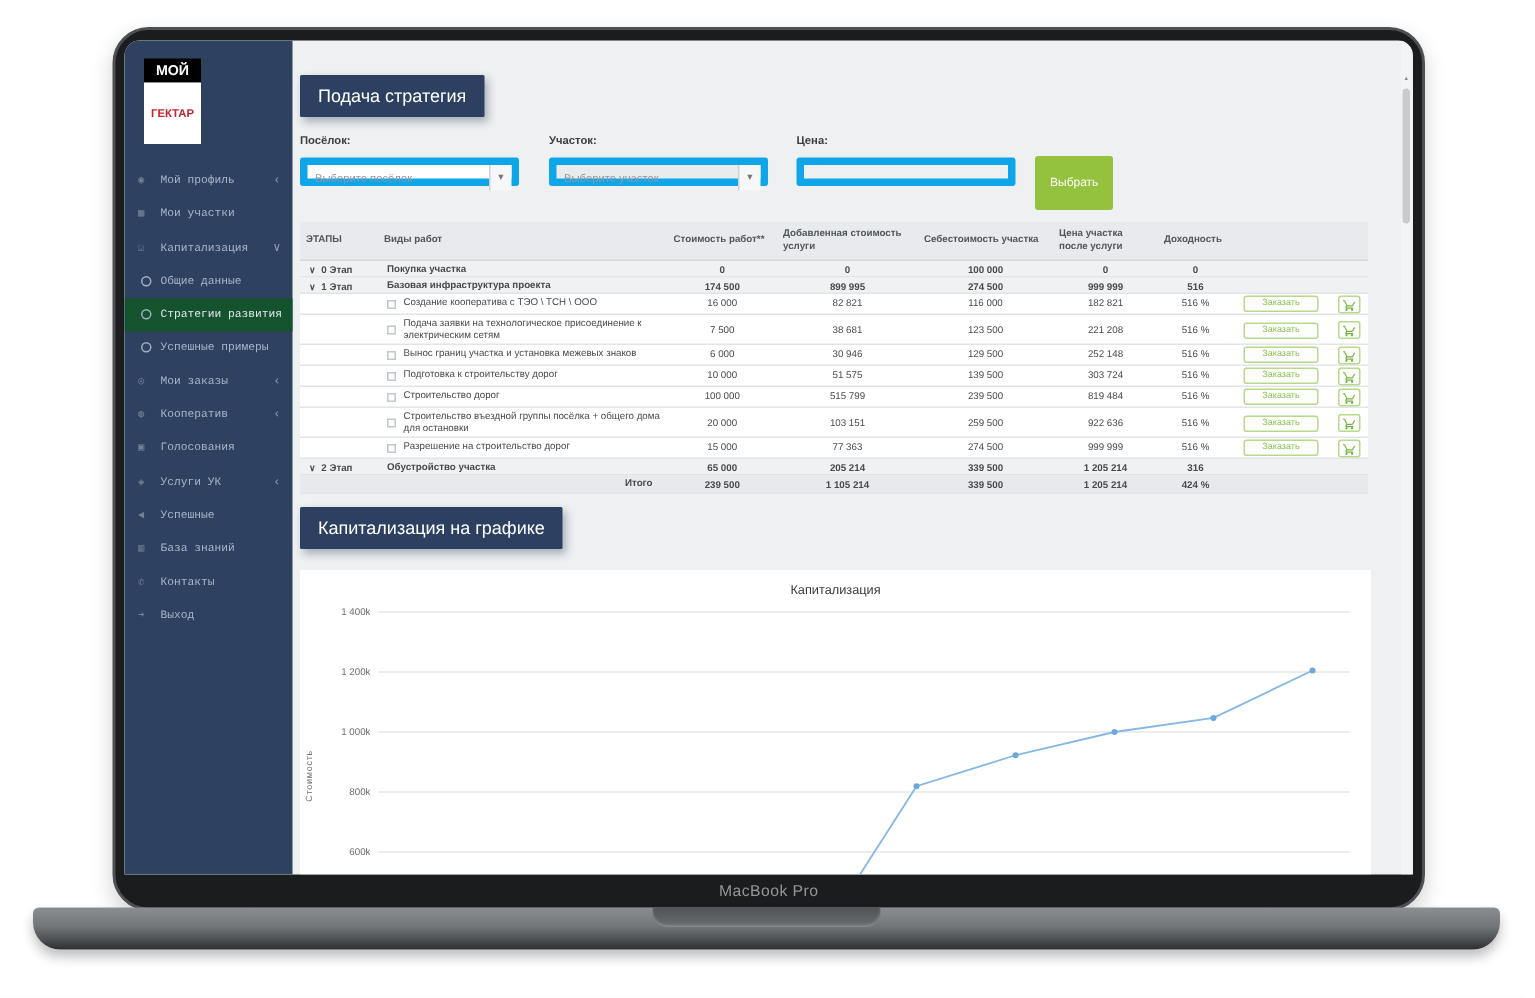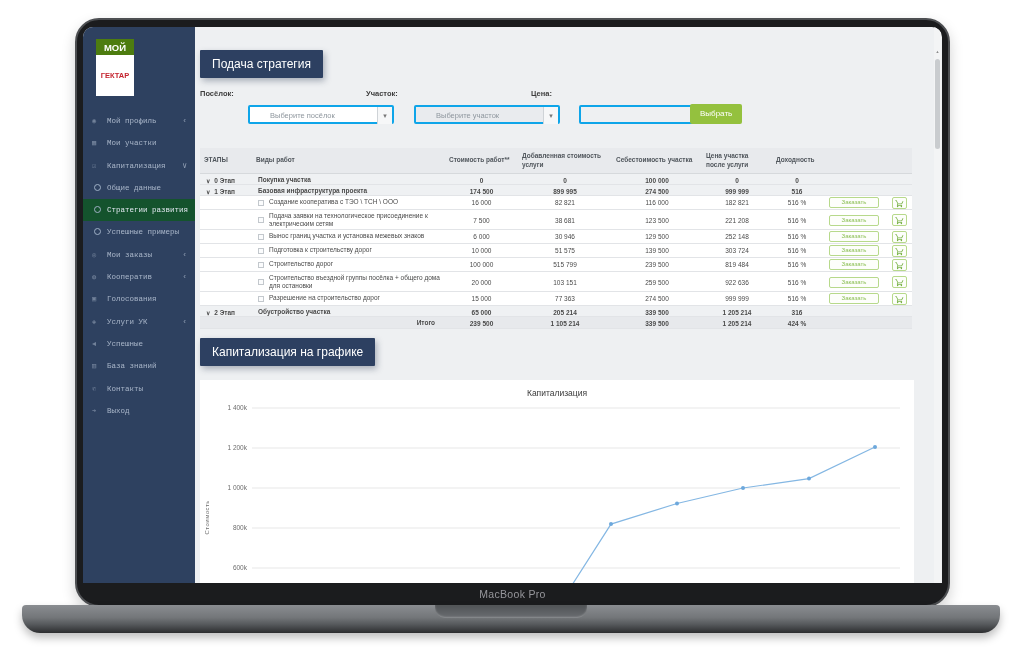--- a/index.html
+++ b/index.html
@@ -17,48 +17,48 @@
   .base { position:absolute; left:22px; top:605px; width:978px; height:28px;
           background:linear-gradient(#8a8d91 0%, #737679 45%, #55585b 70%, #2c2d2f 100%);
           border-radius:4px 4px 18px 18px; box-shadow:0 5px 8px rgba(0,0,0,.25); }
   .base-notch { position:absolute; left:50%; top:0; transform:translateX(-50%);
                 width:152px; height:13px; background:linear-gradient(#505356,#6a6d71);
                 border-radius:0 0 10px 10px; box-shadow:inset 0 -1px 2px rgba(255,255,255,.25); }
 
   
   .sidebar { position:absolute; left:0; top:0; width:112px; height:556px; background:#2e4160; }
   .logo { margin:12px 0 14px 13px; width:38px; cursor:pointer; }
-  .logo .l1 { background:#4d7c0f; color:#fff; font-weight:bold; font-size:9.5px; text-align:center; padding:3px 2px 2px; }
+  .logo .l1 { background:#000000; color:#fff; font-weight:bold; font-size:9.5px; text-align:center; padding:3px 2px 2px; }
   .logo .l2 { background:#fff; color:#c4232e; font-weight:bold; font-size:7.5px; text-align:center; padding:16px 1px; }
   .nav-item { position:relative; height:22.3px; line-height:22.3px; color:#a9b6c9; font-size:7.5px;
               padding-left:24px; cursor:pointer; white-space:nowrap;font-family:Liberation Mono, monospace; }
   .nav-item .ico { position:absolute; left:9px; top:0; font-size:7px; opacity:.55; }
   .nav-item .chev { position:absolute; right:8px; top:0; font-size:8px; opacity:.8; }
   .nav-item.active { background:#14532d; color:#e2e8f1; }
   .nav-item.sub { }
   .nav-item.sub .radio { position:absolute; left:11px; top:7px; width:7px; height:7px;
                          border:1.3px solid #9fb0c6; border-radius:50%; }
 
   
   .content { position:absolute; left:112px; top:0; width:747px; height:556px; }
   .banner { display:inline-block; background:#2d4061; color:#fff; padding:7px 12px;
             font-size:12px; box-shadow:2px 3px 6px rgba(40,55,80,.35); border-radius:1px; }
   #banner1 { position:absolute; left:5px; top:23px; }
   #banner2 { position:absolute; left:5px; top:311px; }
 
   .filters { position:absolute; left:5px; top:62px; width:700px; }
   .f-label { position:absolute; top:0; font-size:7.5px; font-weight:bold; color:#3d3d3d; }
   .f-ctl { position:absolute; top:16px; height:19px; width:146px; background:#fff;
-           border:2px solid #0ea5e9; border-radius:2px; font-size:7.5px; color:#8f979e;
-           line-height:17px; padding-left:20px; cursor:pointer;margin-left:48px; }
+           border:5px solid #0ea5e9; border-radius:2px; font-size:7.5px; color:#8f979e;
+           line-height:17px; padding-left:5px; cursor:pointer; }
   .f-ctl .arrowbox { position:absolute; right:0; top:0; width:15px; height:17px; border-left:1px solid #cfd3d7;
                      text-align:center; color:#777; font-size:7px; line-height:17px; background:#f6f7f8; }
   .f-ctl.disabled { background:#e9ebee; cursor:default; }
   .f-ctl.input { background:#eef0f2; cursor:text; }
-  .btn-green { position:absolute; top:15px; height:20px; padding:0 10px; background:#94c13e; border:none;
+  .btn-green { position:absolute; top:15px; height:36px; padding:0 10px; background:#94c13e; border:none;
                color:#fff; font-size:8px; border-radius:2px; cursor:pointer; line-height:20px; }
 
   
   .tbl { position:absolute; left:5px; top:121px; width:712px; font-size:6.5px; color:#4a4a4a; }
   .trow { display:grid; grid-template-columns:52px 193px 73px 94px 90px 70px 50px 64px 26px;
           align-items:center; border-bottom:1px solid #e2e4e7; }
   .thead { background:#e8eaed; height:26px; font-weight:bold; color:#50565c; border-bottom:1px solid #d6d9dc; }
   .thead > div { padding:2px 4px; line-height:1.25; }
   .r-stage { background:#eff1f3; height:11px; font-weight:bold; }
   .r-work  { background:#fff; height:14px; }

